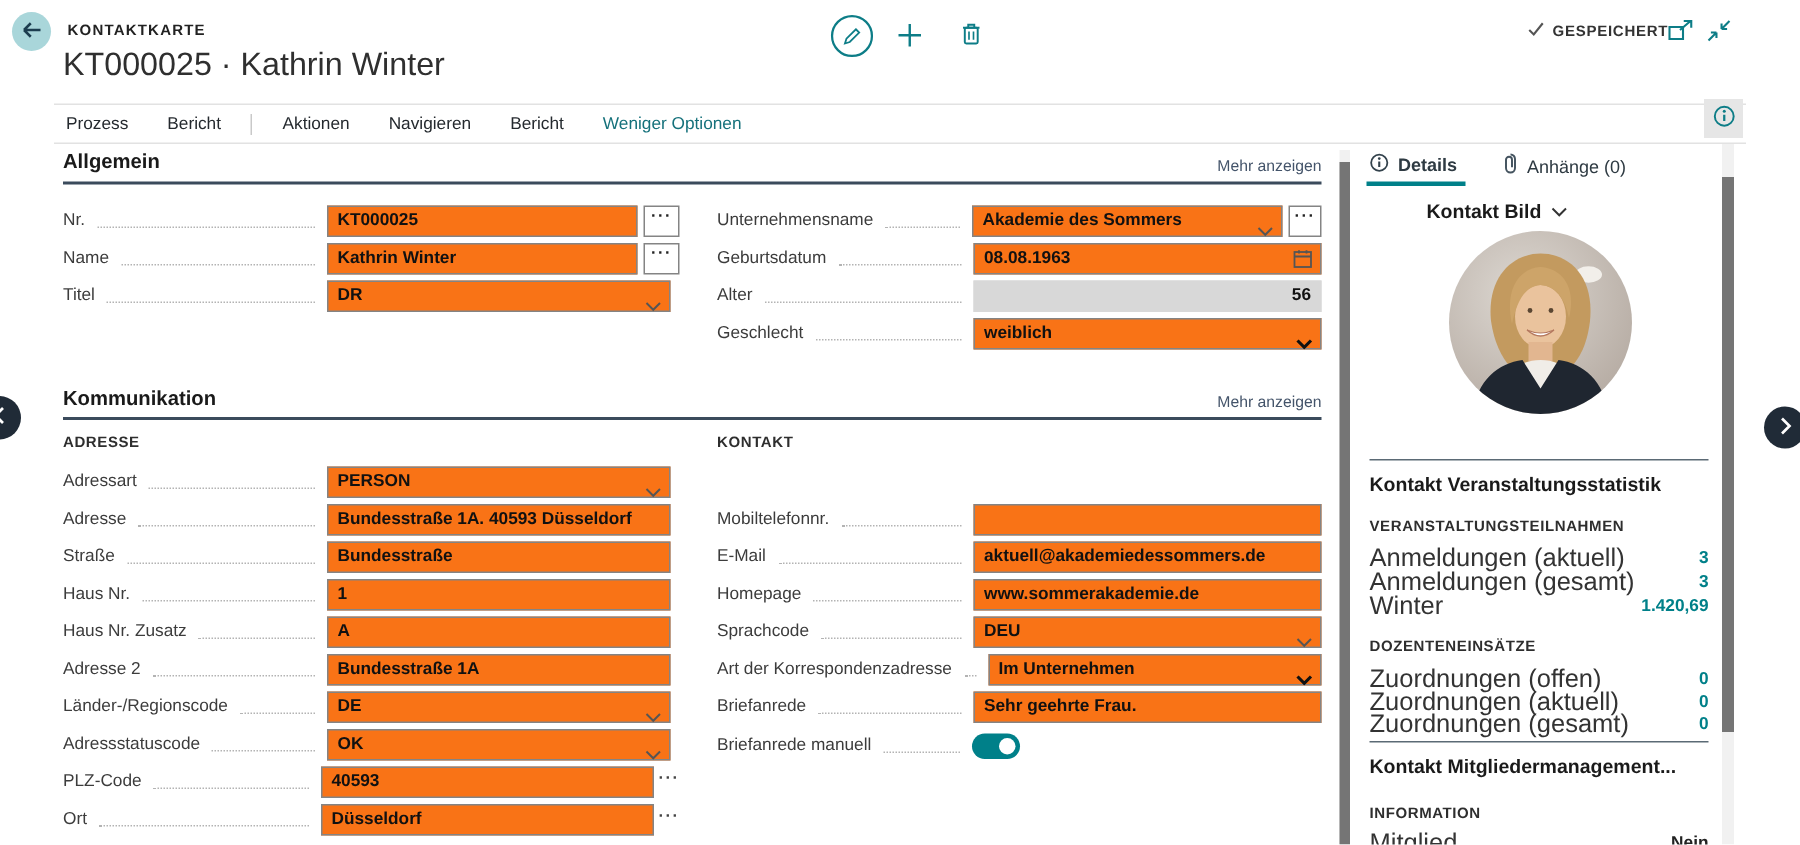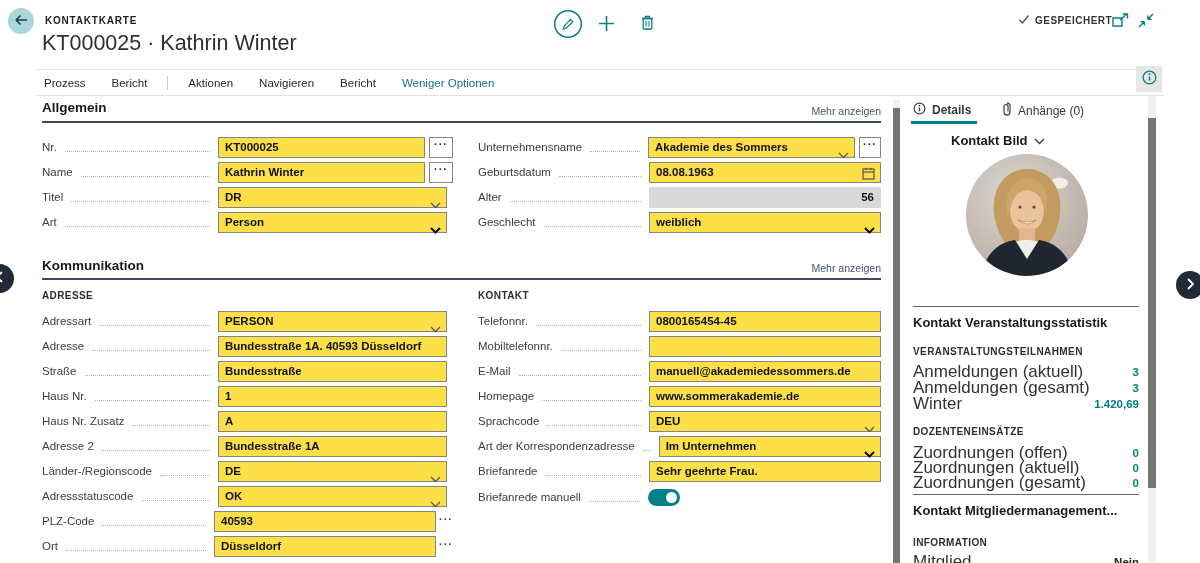--- a/index.html
+++ b/index.html
@@ -30,21 +30,21 @@
   
   .sec-title { font-size:13.5px; font-weight:bold; color:#1a1a1a; cursor:pointer; }
   .sec-rule { height:2px; background:#3b4b5c; }
   .more-link { font-size:10.5px; color:#44546a; cursor:pointer; text-align:right; }
   .grp-caption { font-size:10px; font-weight:bold; color:#2e2e2e; letter-spacing:.4px; }
 
   .fieldrow { position:absolute; left:42px; width:411px; height:22px; display:flex; align-items:center; }
   .fieldrow.rcol { left:478px; width:403px; }
   .flabel { font-size:11.5px; color:#3c3c3c; white-space:nowrap; }
   .leader { flex:1; min-width:8px; margin:0 8px; height:10px; border-bottom:1px dotted #b3b3b3; }
-  .fbox { position:relative; height:21px; border:1px solid #848484; background:#fde047;
+  .fbox { position:relative; height:21px; border:1px solid #848484; background:#f97316;
           display:flex; align-items:center; cursor:text; }
   .fval { padding:0 6px; font-size:11.5px; font-weight:bold; color:#111;
           white-space:nowrap; overflow:hidden; flex:1; }
   .w207 { width:207px; } .w229 { width:229px; margin-right:6px; } .w232 { width:232px; }
   .fbox .chev { position:absolute; right:5px; top:7px; }
   .fbox.hasic .fval { padding-right:20px; }
   .fbox.dis { background:#d8d8d8; border-color:#d8d8d8; cursor:default; }
   .fbox.dis .fval { text-align:right; }
   .assistbtn { width:24px; height:21px; margin-left:4px; border:1px solid #848484; background:#fff;
                font-size:11px; font-weight:bold; color:#222; letter-spacing:1px; line-height:10px;
@@ -184,30 +184,20 @@
   <div class="fieldrow" style="top:186px;">
     <span class="flabel">Titel</span>
     <span class="leader"></span>
     <div class="fbox w229 hasic">
         <span class="fval">DR</span>
       <span class="chev"><svg width="11" height="7" viewBox="0 0 11 7">
             <polyline points="1,1 5.5,5.5 10,1" fill="none" stroke="#555" stroke-width="1.3"></polyline>
           </svg></span>
       </div>
   </div>
-  <div class="fieldrow" style="top:211px;">
-    <span class="flabel">Art</span>
-    <span class="leader"></span>
-    <div class="fbox w229 hasic">
-        <span class="fval">Person</span>
-      <span class="chev"><svg width="11" height="7" viewBox="0 0 11 7">
-            <polyline points="1,1 5.5,5.5 10,1" fill="none" stroke="#111" stroke-width="2.1"></polyline>
-          </svg></span>
-      </div>
-  </div>
 
   <div class="fieldrow rcol" style="top:136px;">
     <span class="flabel">Unternehmensname</span>
     <span class="leader"></span>
     <div class="fbox w207 hasic">
         <span class="fval">Akademie des Sommers</span>
       <span class="chev"><svg width="11" height="7" viewBox="0 0 11 7">
             <polyline points="1,1 5.5,5.5 10,1" fill="none" stroke="#555" stroke-width="1.3"></polyline>
           </svg></span>
       </div>
@@ -327,39 +317,32 @@
   </div>
   <div class="fieldrow" style="top:535px;">
     <span class="flabel">Ort</span>
     <span class="leader"></span>
     <div class="fbox" style="width:222px;">
         <span class="fval">Düsseldorf</span>
       </div>
     <span class="inline-dots">···</span>
   </div>
 
-  <div class="fieldrow rcol" style="top:310px;">
-    <span class="flabel">Telefonnr.</span>
-    <span class="leader"></span>
-    <div class="fbox w232">
-        <span class="fval">0800165454-45</span>
-      </div>
-  </div>
   <div class="fieldrow rcol" style="top:335px;">
     <span class="flabel">Mobiltelefonnr.</span>
     <span class="leader"></span>
     <div class="fbox w232">
         <span class="fval"></span>
       </div>
   </div>
   <div class="fieldrow rcol" style="top:360px;">
     <span class="flabel">E-Mail</span>
     <span class="leader"></span>
     <div class="fbox w232">
-        <span class="fval">manuell@akademiedessommers.de</span>
+        <span class="fval">aktuell@akademiedessommers.de</span>
       </div>
   </div>
   <div class="fieldrow rcol" style="top:385px;">
     <span class="flabel">Homepage</span>
     <span class="leader"></span>
     <div class="fbox w232">
         <span class="fval">www.sommerakademie.de</span>
       </div>
   </div>
   <div class="fieldrow rcol" style="top:410px;">

